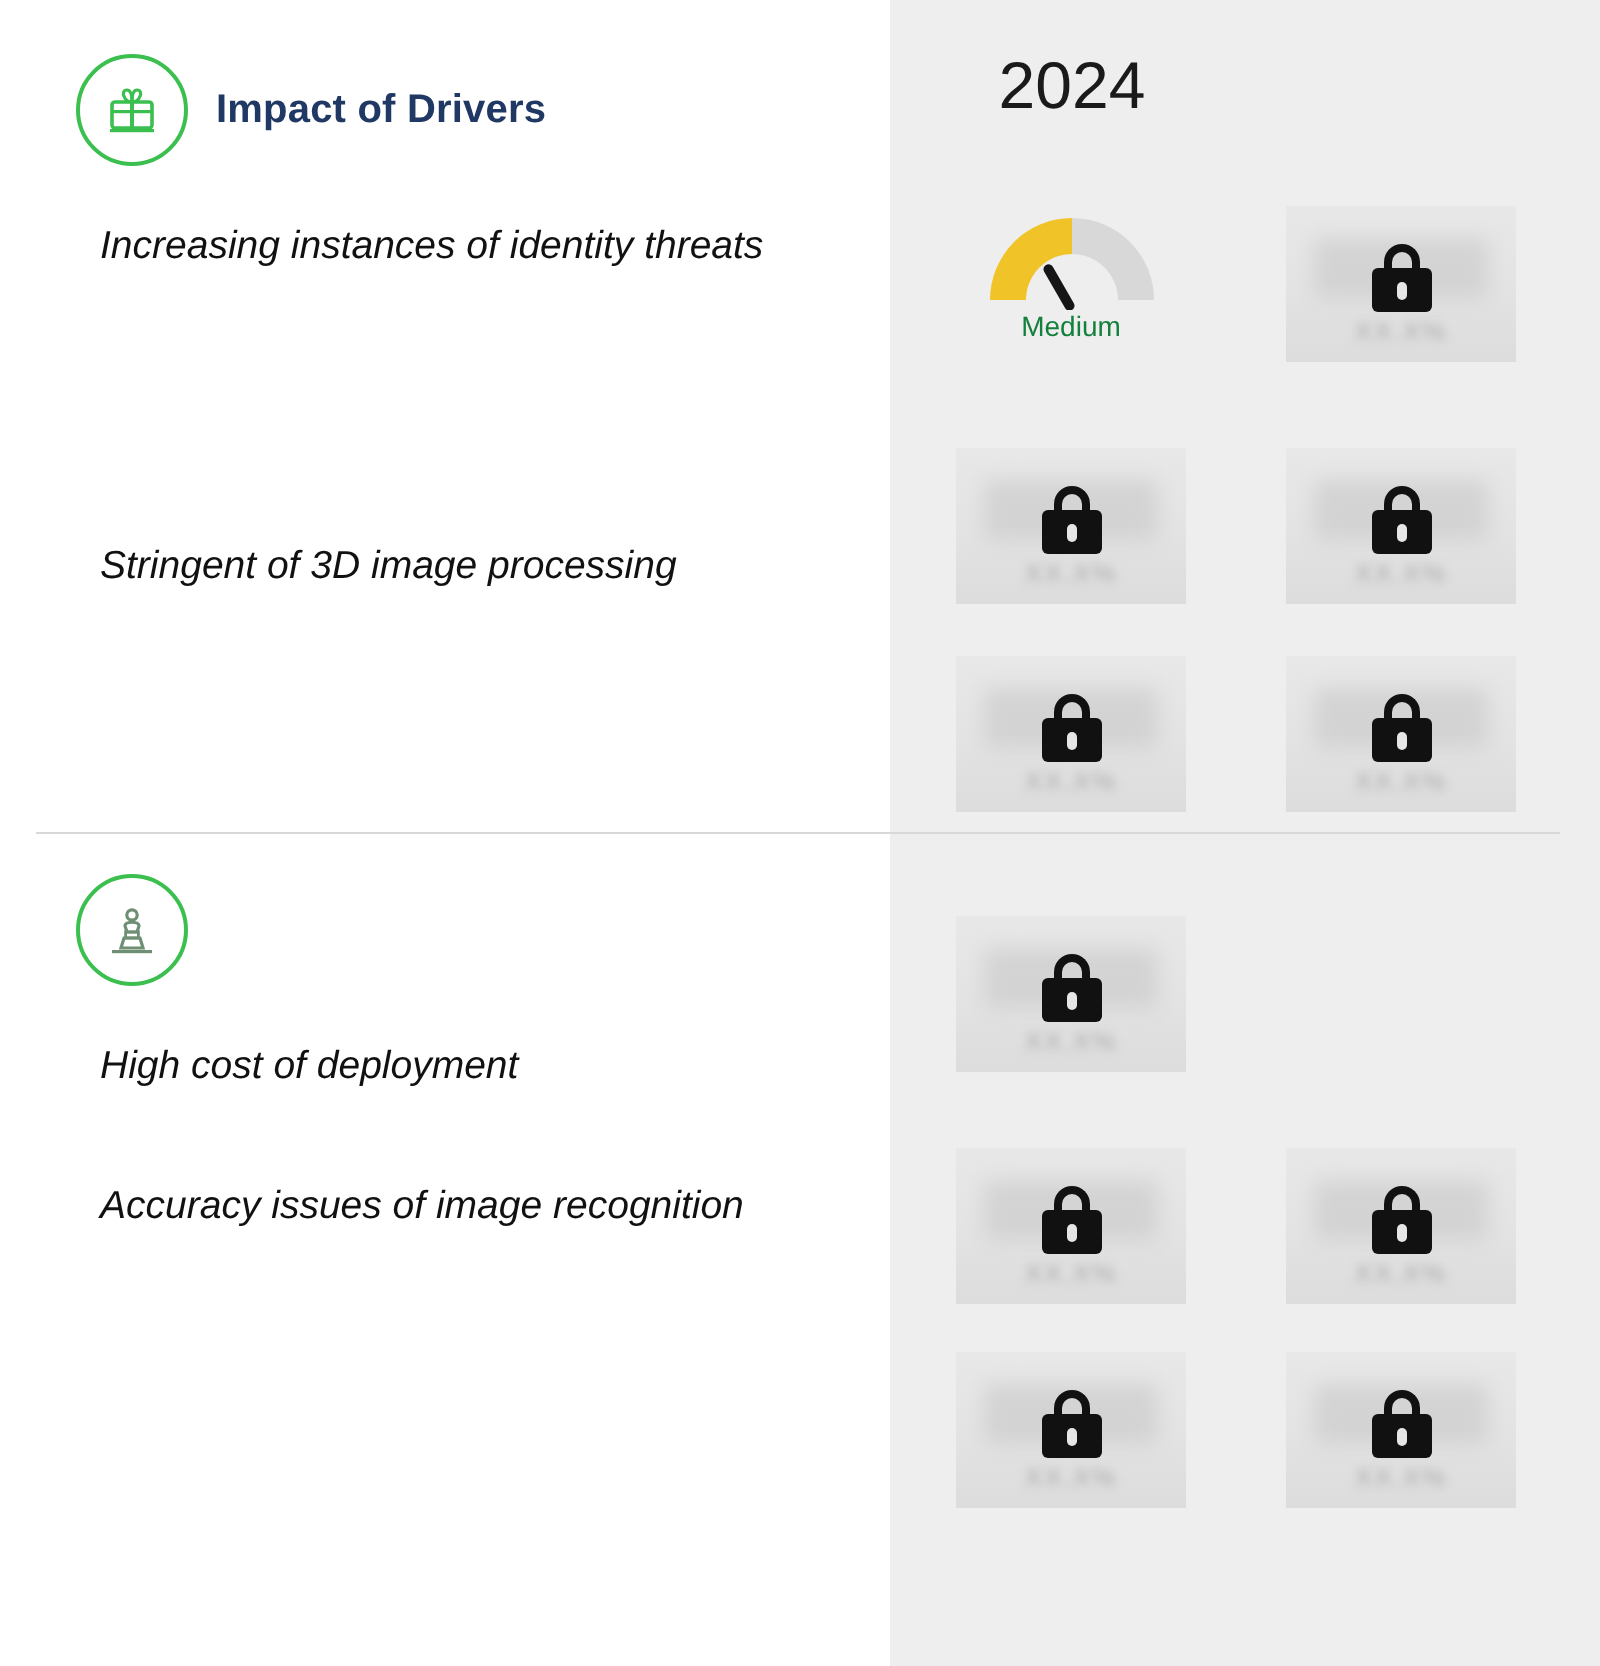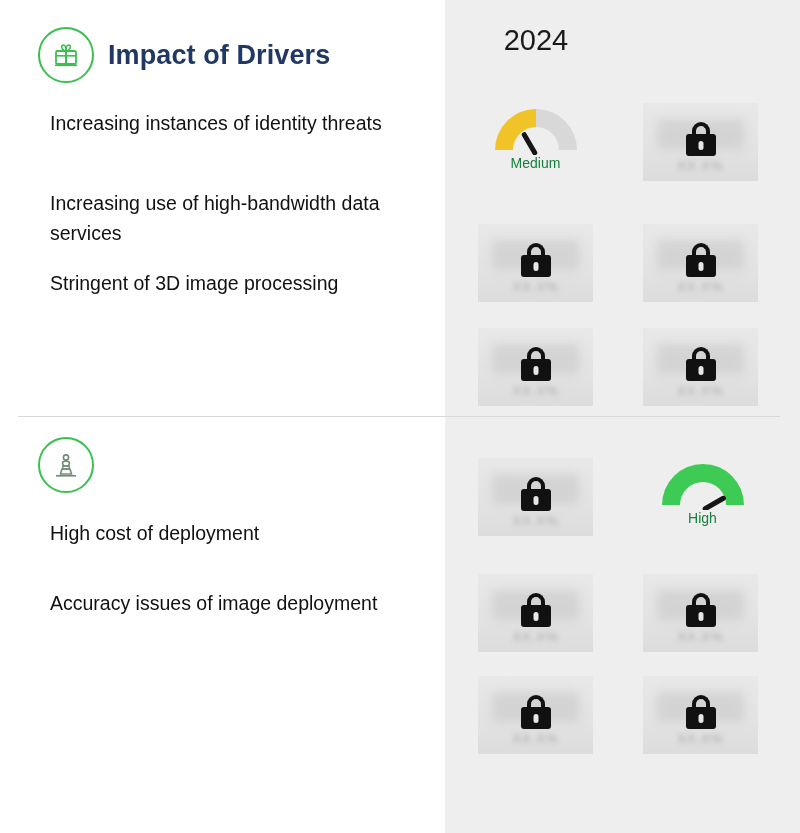--- a/index.html
+++ b/index.html
@@ -36,21 +36,21 @@
     height: 833px;
     background: #ffffff;
   }
 
   
   .year-header {
     position: absolute;
     top: 24px;
     width: 120px;
     text-align: center;
-    font-size: 29px;
+    font-size: 33px;
     color: #1a1a1a;
     font-family: "Liberation Sans", sans-serif;
   }
   .year-2024 { left: 476px; }
   .year-2028 { left: 640px; }
 
   
   .section-title-row {
     position: absolute;
     display: flex;
@@ -63,35 +63,36 @@
     border-radius: 50%;
     border: 2.5px solid #3bbf4f;
     display: flex;
     align-items: center;
     justify-content: center;
     box-sizing: border-box;
     background: #ffffff;
     flex: none;
   }
   .section-title {
-    font-size: 27px;
+    font-size: 20px;
     color: #1f3864;
     font-weight: bold;
     letter-spacing: .1px;
     white-space: nowrap;
   }
 
   
   .item-text {
     position: absolute;
     left: 50px;
     width: 380px;
     font-size: 19.5px;
     line-height: 30px;
     color: #111111;
+    font-style: italic;
   }
 
   
   .divider {
     position: absolute;
     left: 18px;
     top: 416px;
     width: 762px;
     height: 1px;
     background: #d8d8d8;
@@ -239,21 +240,20 @@
         <rect x="14" y="11" width="2" height="13" fill="#3bbf4f"></rect>
         <path d="M15 11 C 11 11, 9 5, 12.5 5 C 14.5 5, 15 8.5, 15 11 Z" fill="none" stroke="#3bbf4f" stroke-width="1.6"></path>
         <path d="M15 11 C 19 11, 21 5, 17.5 5 C 15.5 5, 15 8.5, 15 11 Z" fill="none" stroke="#3bbf4f" stroke-width="1.6"></path>
         <rect x="4" y="24.5" width="22" height="1.6" fill="#3bbf4f"></rect>
       </svg>
     </div>
     <div class="section-title">Impact of Drivers</div>
   </div>
 
   <div class="item-text" style="top:108px;">Increasing instances of identity threats</div>
-  <div class="item-text" style="top:188px;">Increasing use of high-bandwidth data services</div>
   <div class="item-text" style="top:268px;">Stringent of 3D image processing</div>
 
   <div class="gauge" style="left:478px; top:103px;">
     <div class="arc-wrap">
       <div class="arc" style="background: conic-gradient(from 270deg, #f0c429 0deg 90deg, #d8d8d8 90deg 180deg, transparent 180deg 360deg);"></div>
       <div class="arc-inner"></div>
       <div class="needle" style="transform: translateX(-50%) rotate(-30deg);"></div>
     </div>
     <div class="gauge-label">Medium</div>
   </div>
@@ -314,40 +314,32 @@
         <circle cx="15" cy="7.5" r="2.6" fill="none" stroke="#6f8f74" stroke-width="1.6"></circle>
         <path d="M11.5 13 C 11.5 10.5, 18.5 10.5, 18.5 13 L 17.5 16 L 12.5 16 Z" fill="none" stroke="#6f8f74" stroke-width="1.6"></path>
         <path d="M11 19 L 19 19 L 20.5 24 L 9.5 24 Z" fill="none" stroke="#6f8f74" stroke-width="1.6"></path>
         <rect x="11.8" y="16" width="6.4" height="3" fill="none" stroke="#6f8f74" stroke-width="1.4"></rect>
         <rect x="5" y="25" width="20" height="1.6" fill="#6f8f74"></rect>
       </svg>
     </div>
   </div>
 
   <div class="item-text" style="top:518px;">High cost of deployment</div>
-  <div class="item-text" style="top:588px;">Accuracy issues of image deployment</div>
+  <div class="item-text" style="top:588px;">Accuracy issues of image recognition</div>
 
   <div class="cell" style="left:478px; top:458px;">
     <div class="blurbar"></div>
     <div class="lock">
       <div class="shackle"></div>
         <div class="body"></div>
         <div class="keyhole"></div>
     </div>
     <div class="blurtext">XX.X%</div>
   </div>
 
-  <div class="gauge" style="left:645px; top:458px;">
-    <div class="arc-wrap">
-      <div class="arc" style="background: conic-gradient(from 270deg, #3ecb55 0deg 180deg, transparent 180deg 360deg);"></div>
-      <div class="arc-inner"></div>
-      <div class="needle" style="transform: translateX(-50%) rotate(60deg);"></div>
-    </div>
-    <div class="gauge-label">High</div>
-  </div>
 
   <div class="cell" style="left:478px; top:574px;">
     <div class="blurbar"></div>
     <div class="lock">
       <div class="shackle"></div>
         <div class="body"></div>
         <div class="keyhole"></div>
     </div>
     <div class="blurtext">XX.X%</div>
   </div>

